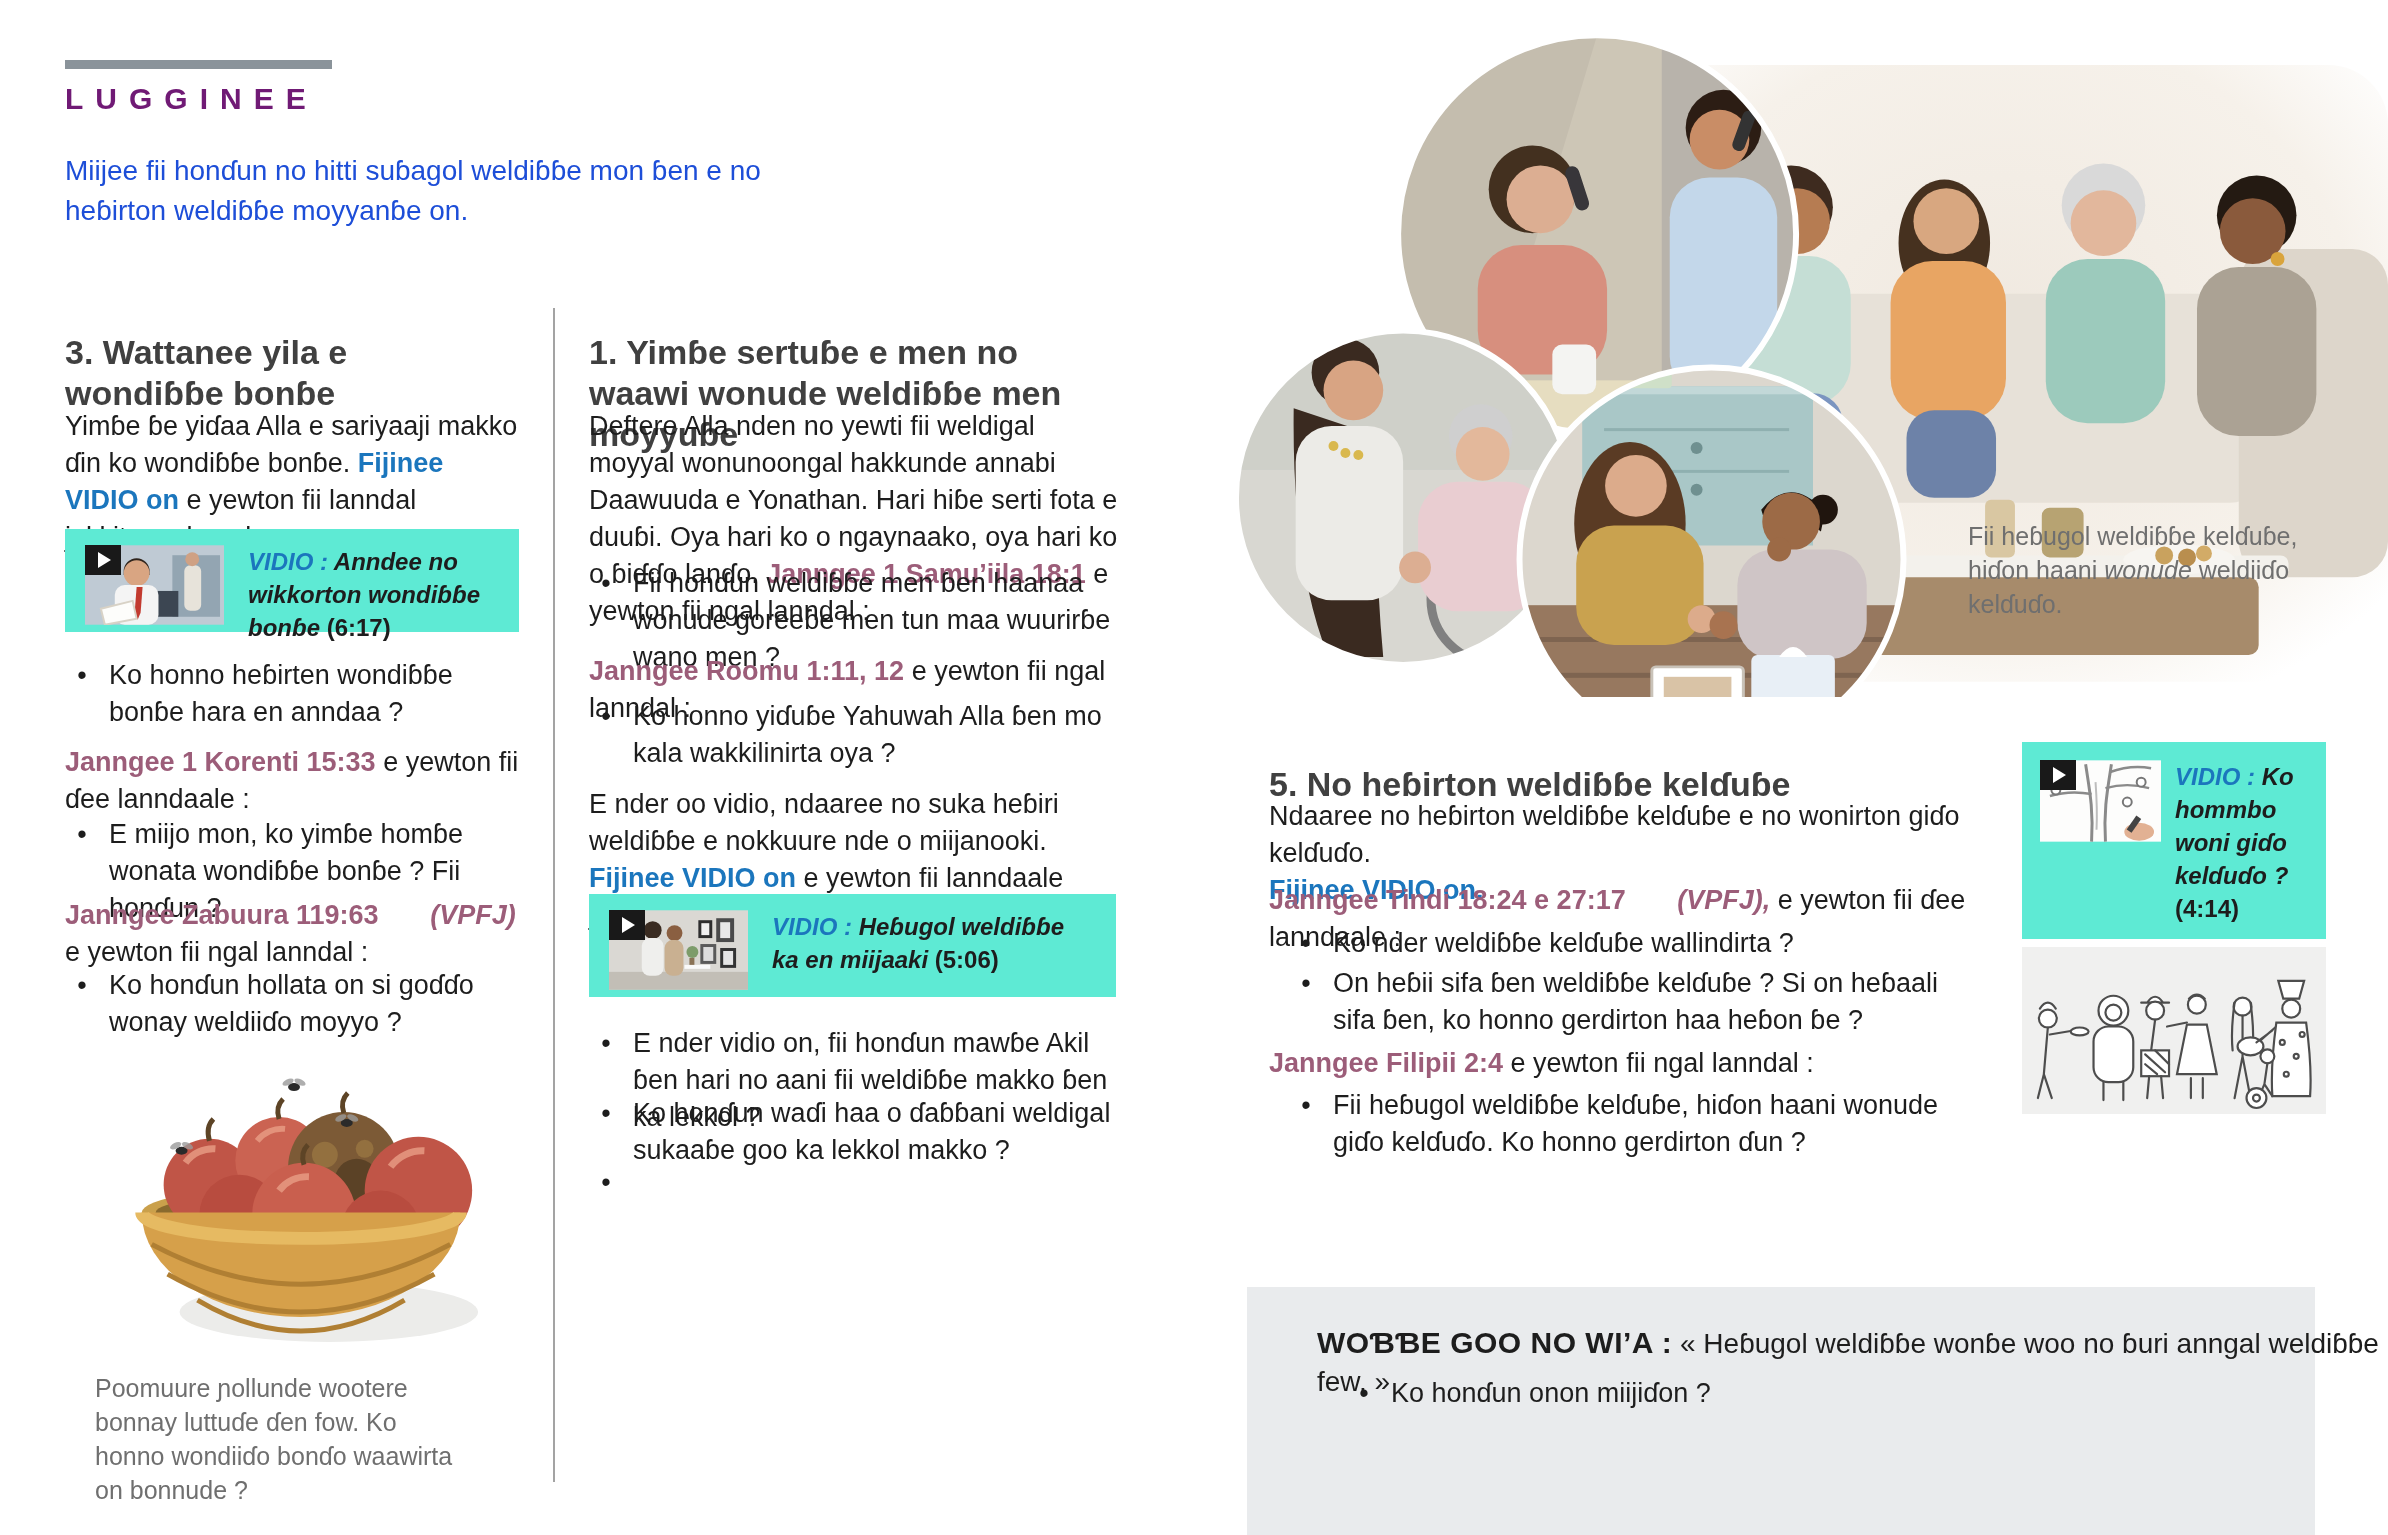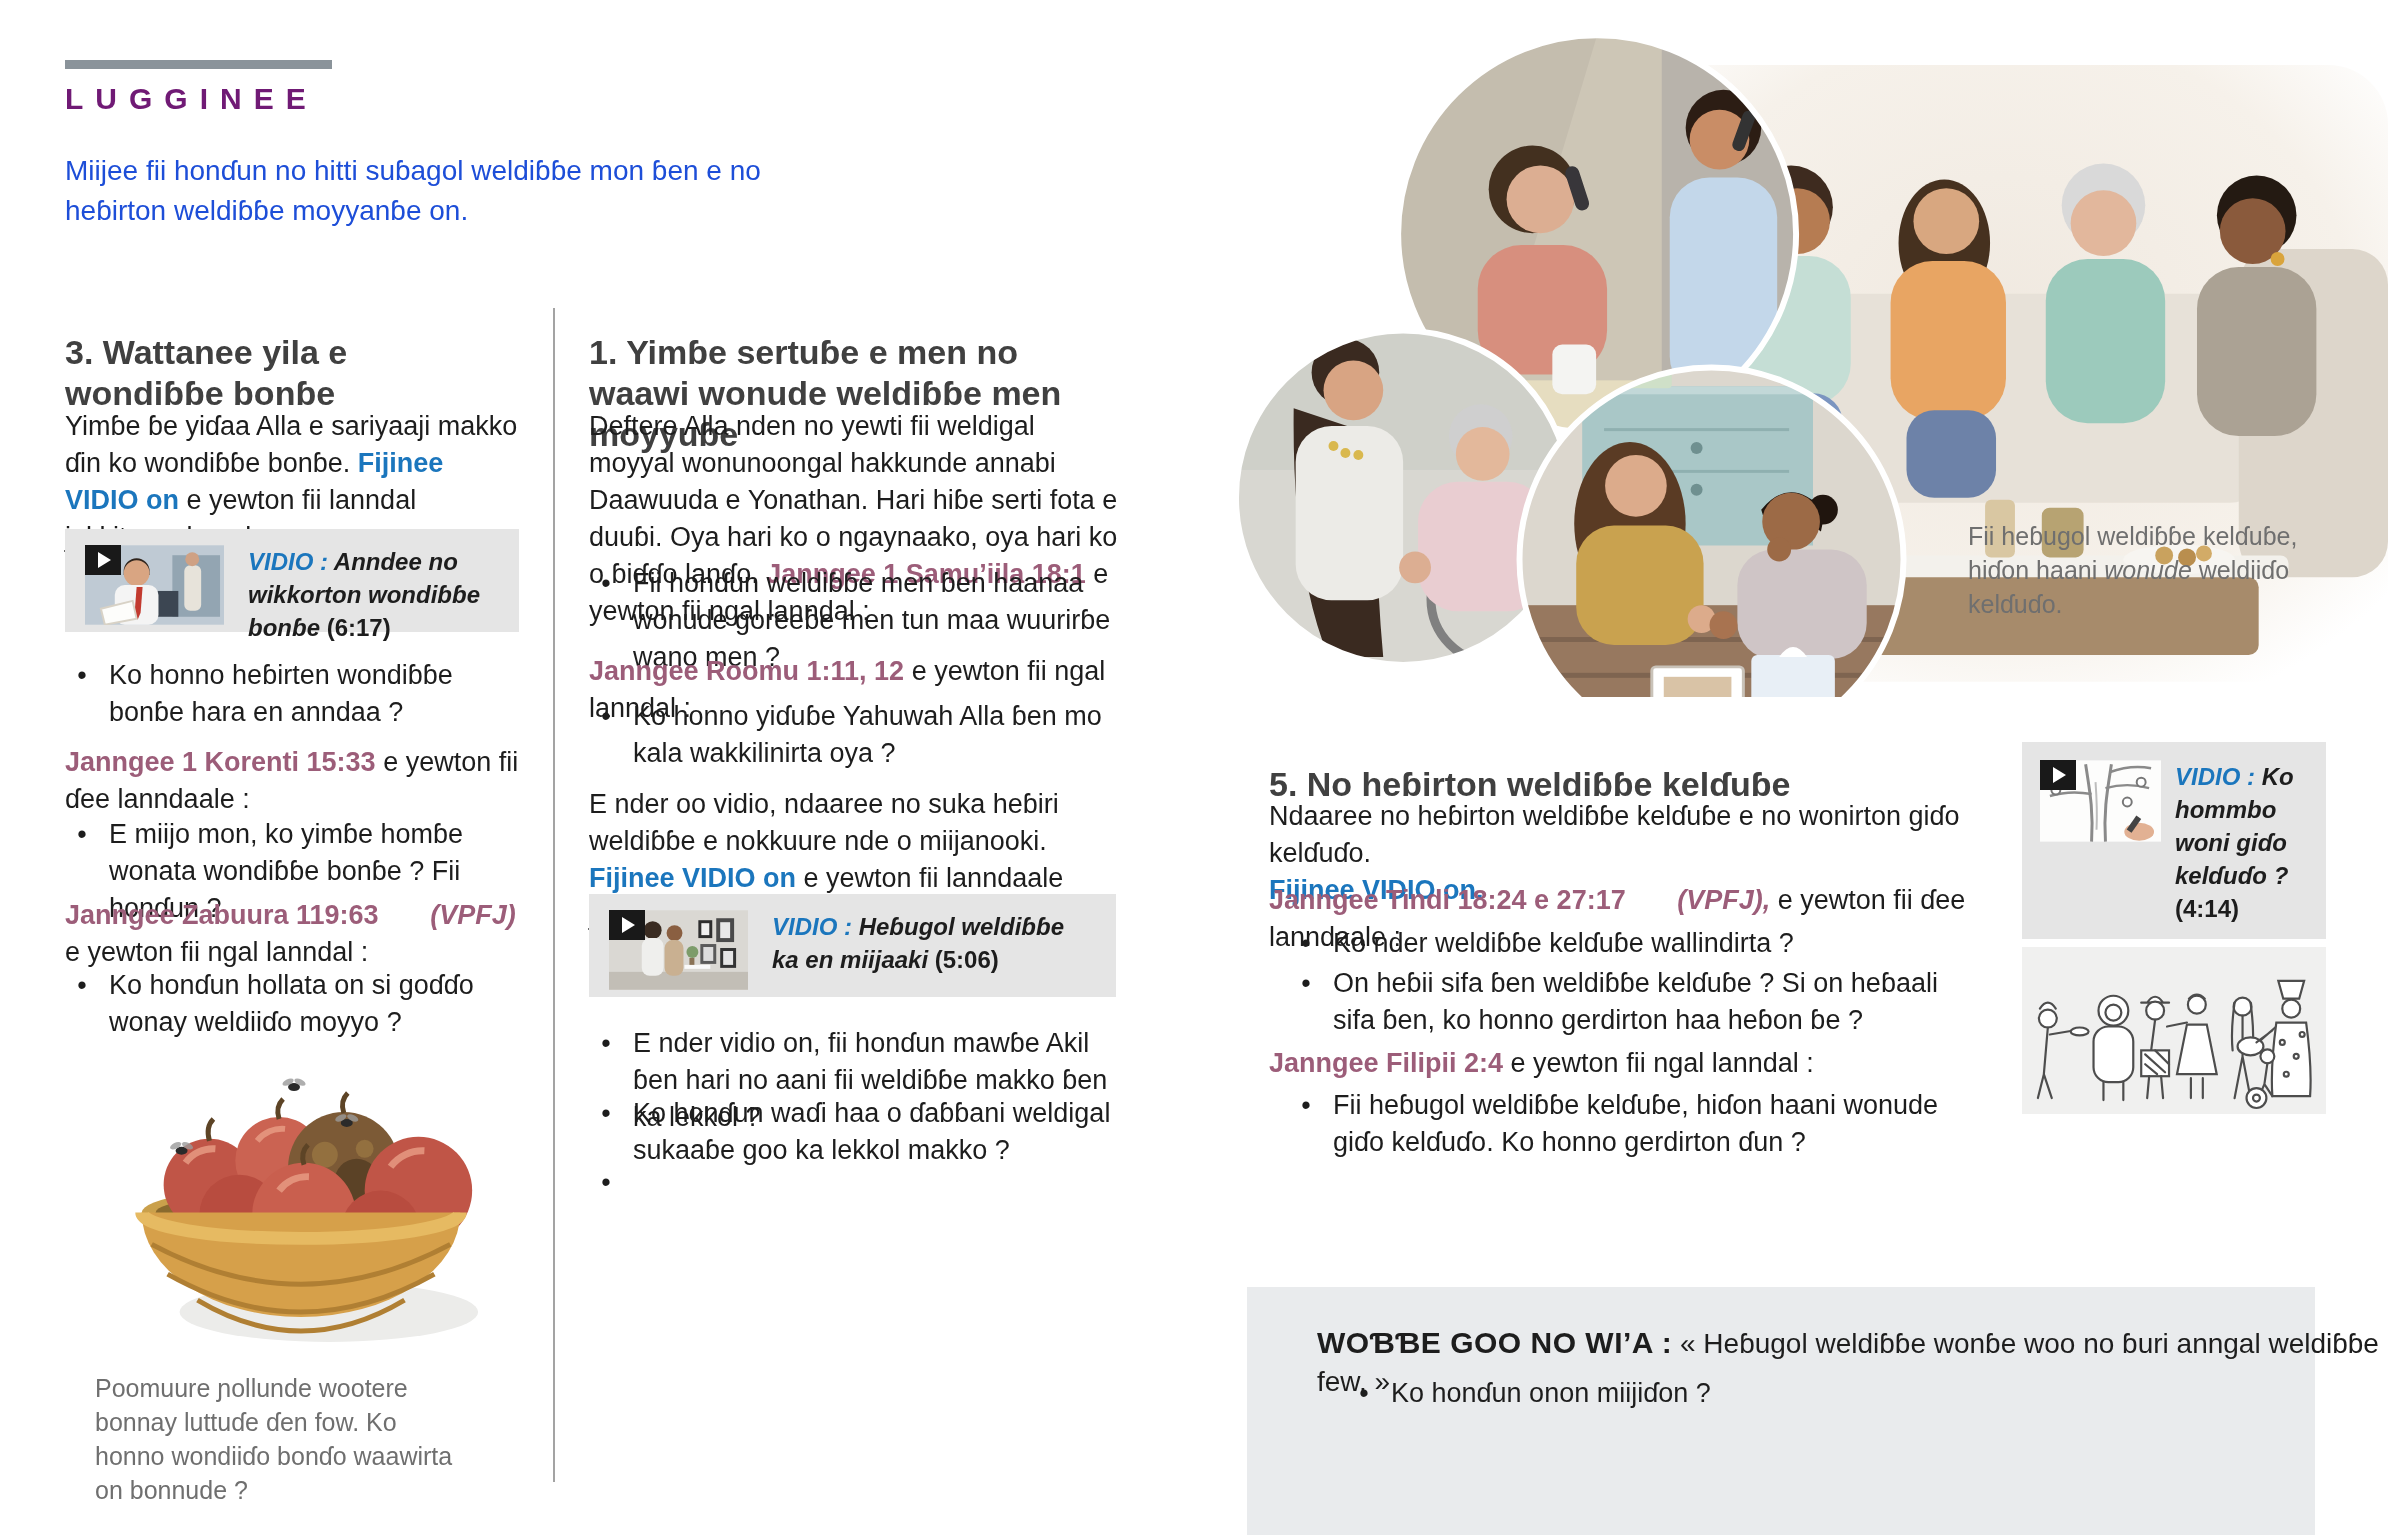--- a/index.html
+++ b/index.html
@@ -13,21 +13,21 @@
   .intro{font-size:28px;line-height:40px;color:#1d4ed8;}
   
   .sec-title{font-size:34px;line-height:41px;font-weight:700;color:#404040;}
   .body-text{font-size:27px;line-height:37px;}
   .link{color:#1b76bd;font-weight:700;}
   .ref{color:#9c5d79;font-weight:700;}
   .vpfj{font-style:italic;margin-left:44px;}
   .bullet{display:flex;gap:16px;font-size:27px;line-height:37px;align-items:flex-start;}
   .bullet .dot{flex:none;width:22px;text-align:center;padding-left:6px;}
   
-  .video-box{background:#e5e5e5;display:flex;align-items:flex-start;padding:16px 20px;gap:24px;box-sizing:border-box;}
+  .video-box{background:#5eead4;display:flex;align-items:flex-start;padding:16px 20px;gap:24px;box-sizing:border-box;}
   .video-box-v{flex-direction:row;gap:14px;padding:18px 18px;}
   .thumb{position:relative;flex:none;}
   .thumb svg{display:block;}
   .play{position:absolute;top:0;left:0;width:36px;height:30px;background:#191919;
         display:flex;align-items:center;justify-content:center;}
   .play-tri{width:0;height:0;border-left:13px solid #fff;border-top:8px solid transparent;border-bottom:8px solid transparent;margin-left:3px;}
   .vid-text{font-size:24px;line-height:33px;font-weight:700;font-style:italic;color:#1d1d1d;}
   .vid-label{color:#1b76bd;}
   .vid-dur{font-style:normal;}
   

